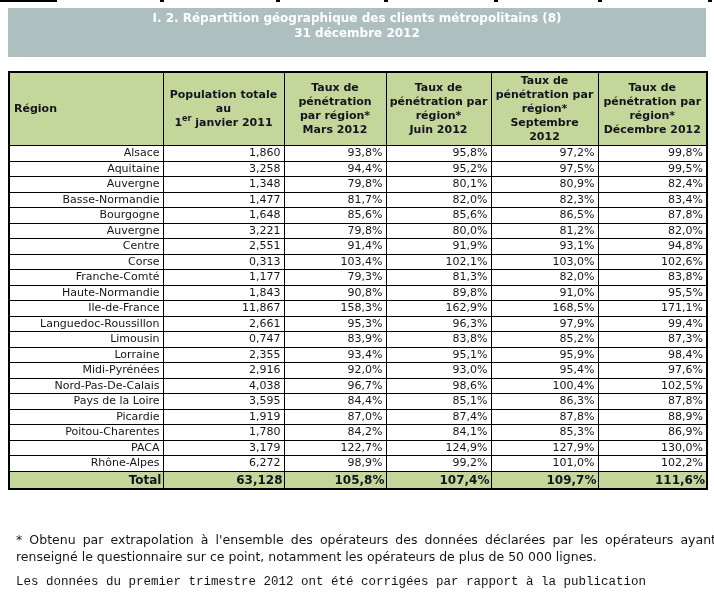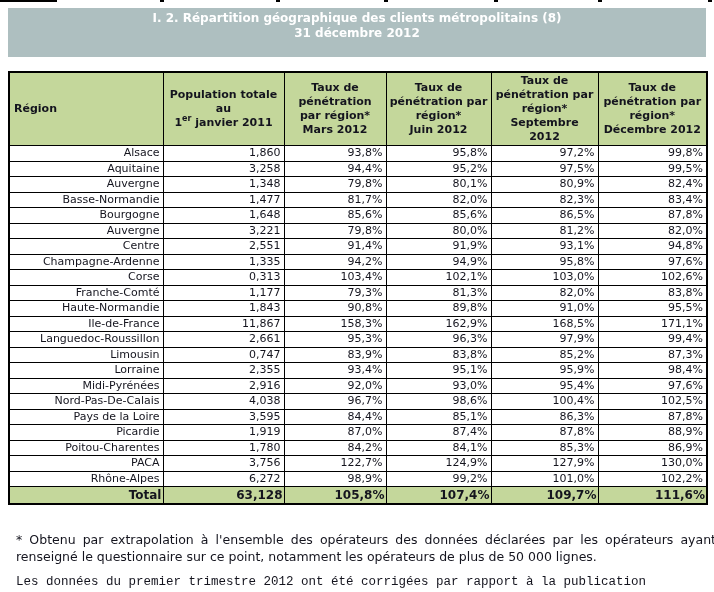--- a/index.html
+++ b/index.html
@@ -178,28 +178,20 @@
         </tr>
         <tr>
           <td class="region">Centre</td>
           <td class="num">2,551</td>
           <td class="num">91,4%</td>
           <td class="num">91,9%</td>
           <td class="num">93,1%</td>
           <td class="num">94,8%</td>
         </tr>
         <tr>
-          <td class="region">Champagne-Ardenne</td>
-          <td class="num">1,335</td>
-          <td class="num">94,2%</td>
-          <td class="num">94,9%</td>
-          <td class="num">95,8%</td>
-          <td class="num">97,6%</td>
-        </tr>
-        <tr>
           <td class="region">Corse</td>
           <td class="num">0,313</td>
           <td class="num">103,4%</td>
           <td class="num">102,1%</td>
           <td class="num">103,0%</td>
           <td class="num">102,6%</td>
         </tr>
         <tr>
           <td class="region">Franche-Comté</td>
           <td class="num">1,177</td>
@@ -283,21 +275,21 @@
         <tr>
           <td class="region">Poitou-Charentes</td>
           <td class="num">1,780</td>
           <td class="num">84,2%</td>
           <td class="num">84,1%</td>
           <td class="num">85,3%</td>
           <td class="num">86,9%</td>
         </tr>
         <tr>
           <td class="region">PACA</td>
-          <td class="num">3,756</td>
+          <td class="num">3,179</td>
           <td class="num">122,7%</td>
           <td class="num">124,9%</td>
           <td class="num">127,9%</td>
           <td class="num">130,0%</td>
         </tr>
         <tr>
           <td class="region">Rhône-Alpes</td>
           <td class="num">6,272</td>
           <td class="num">98,9%</td>
           <td class="num">99,2%</td>

